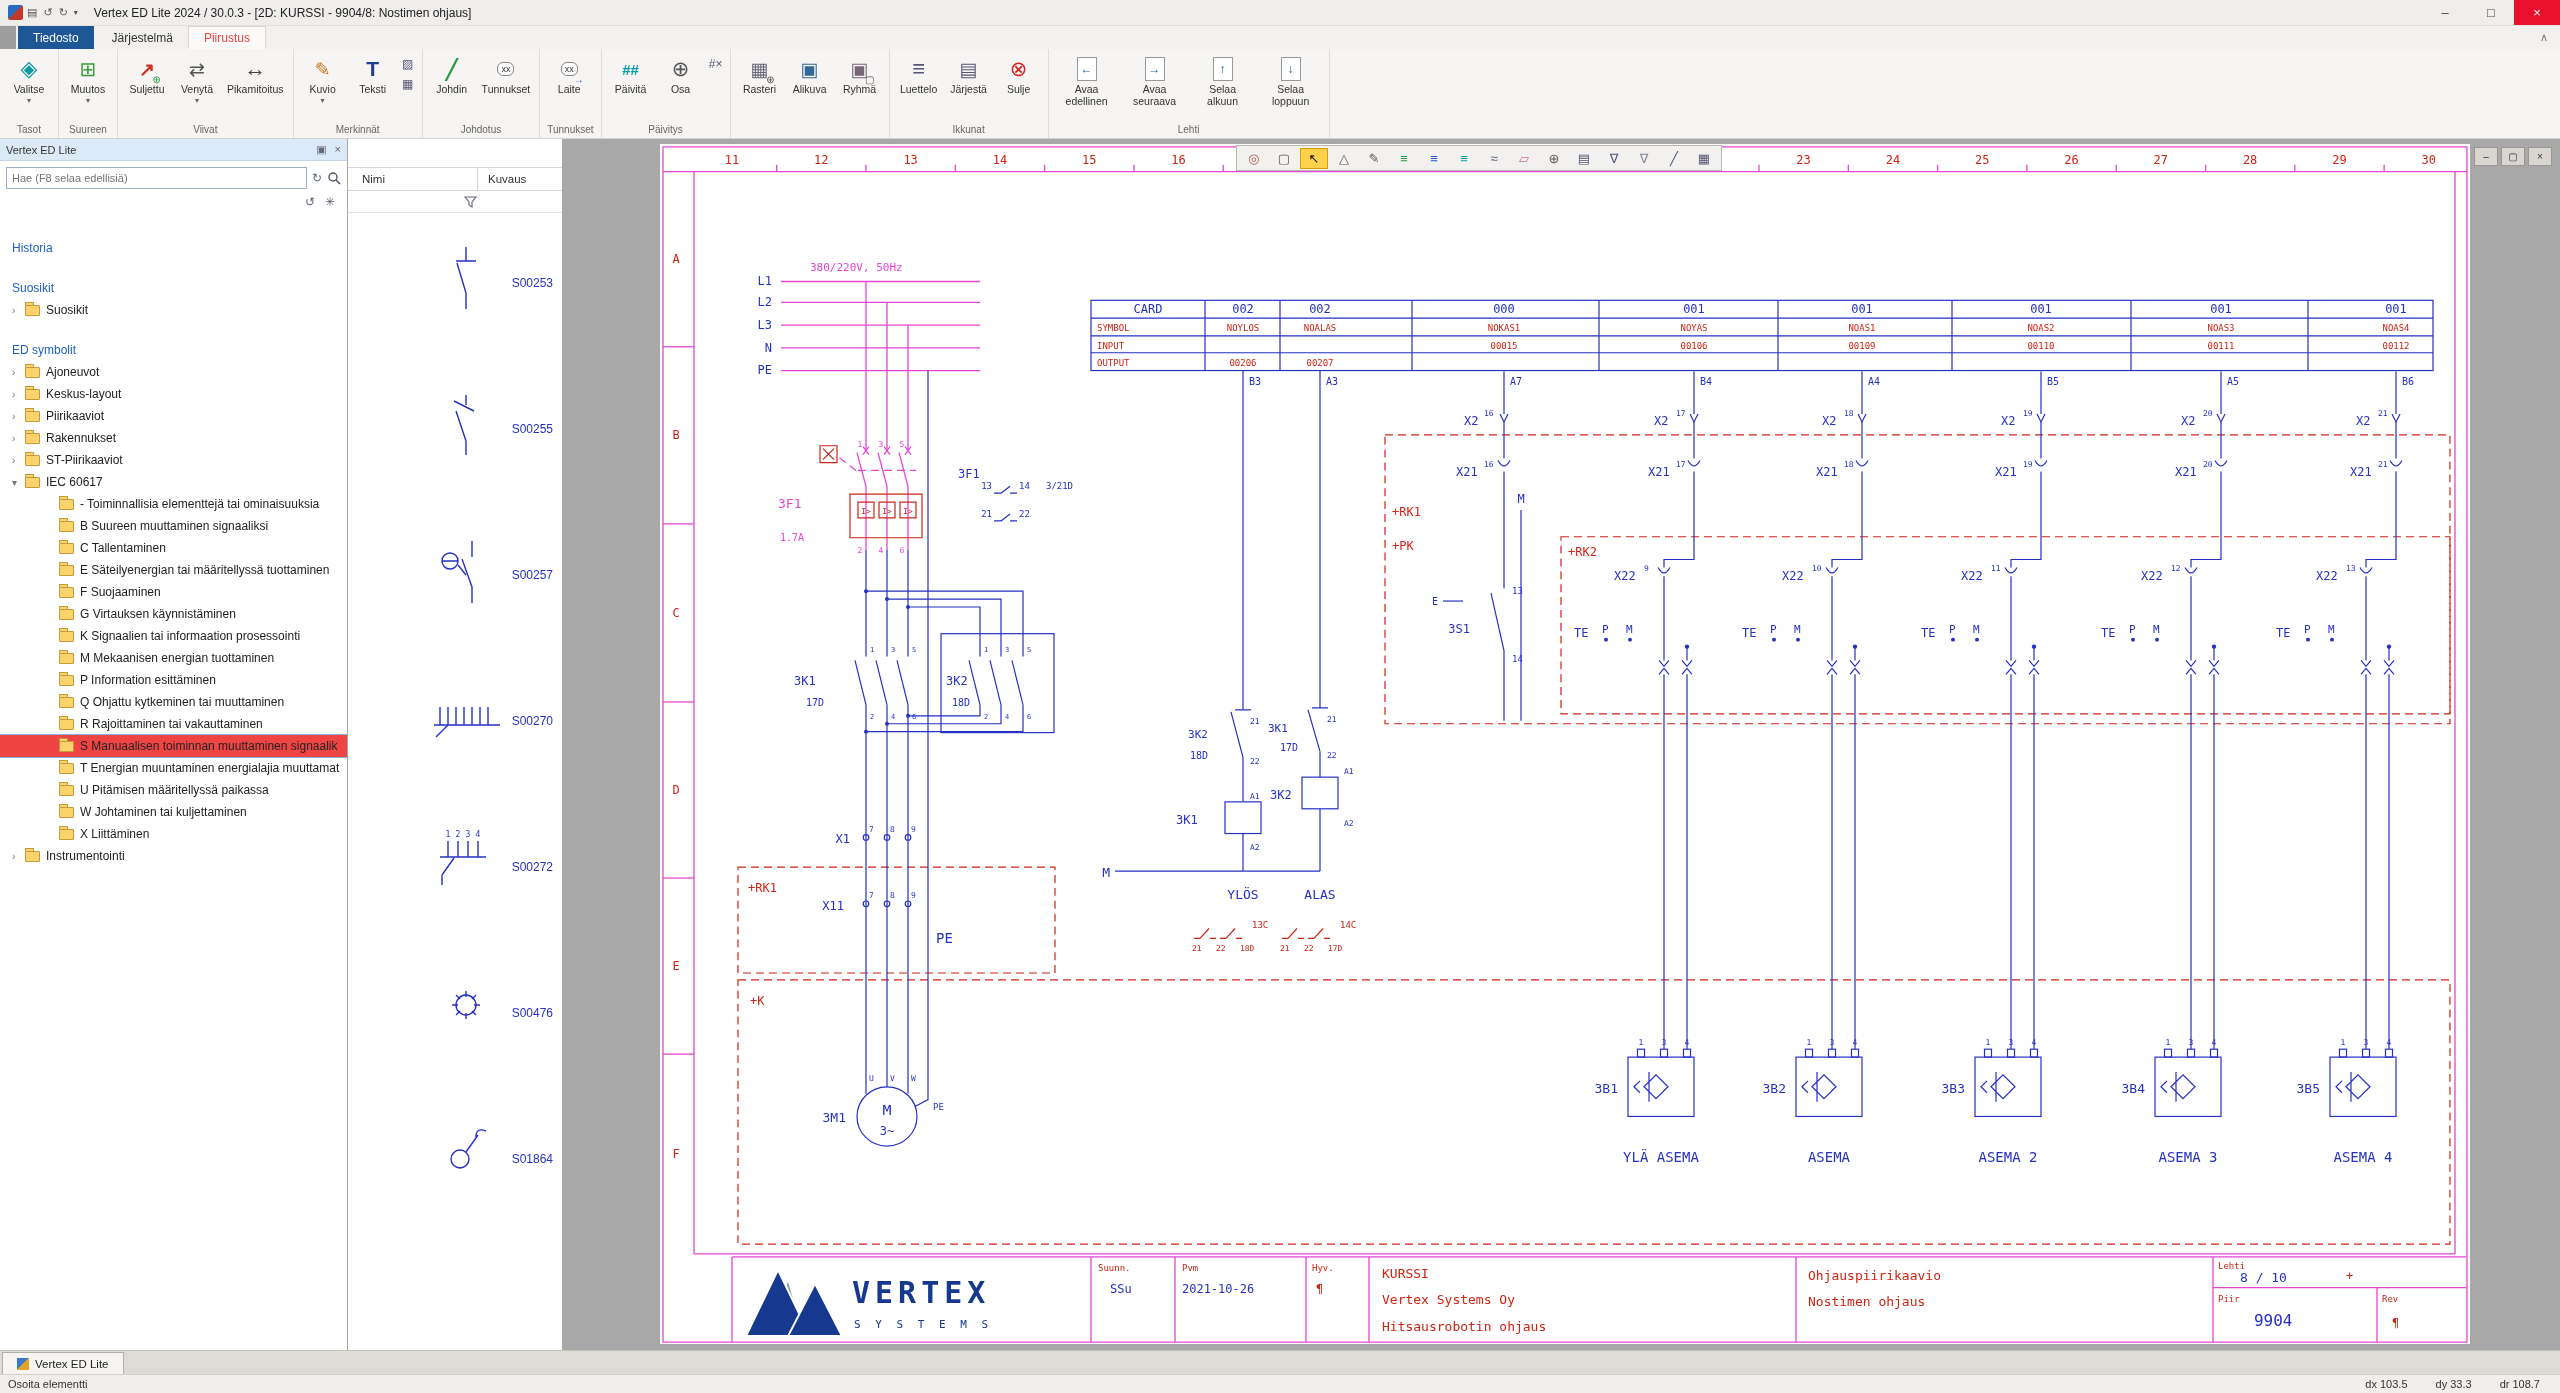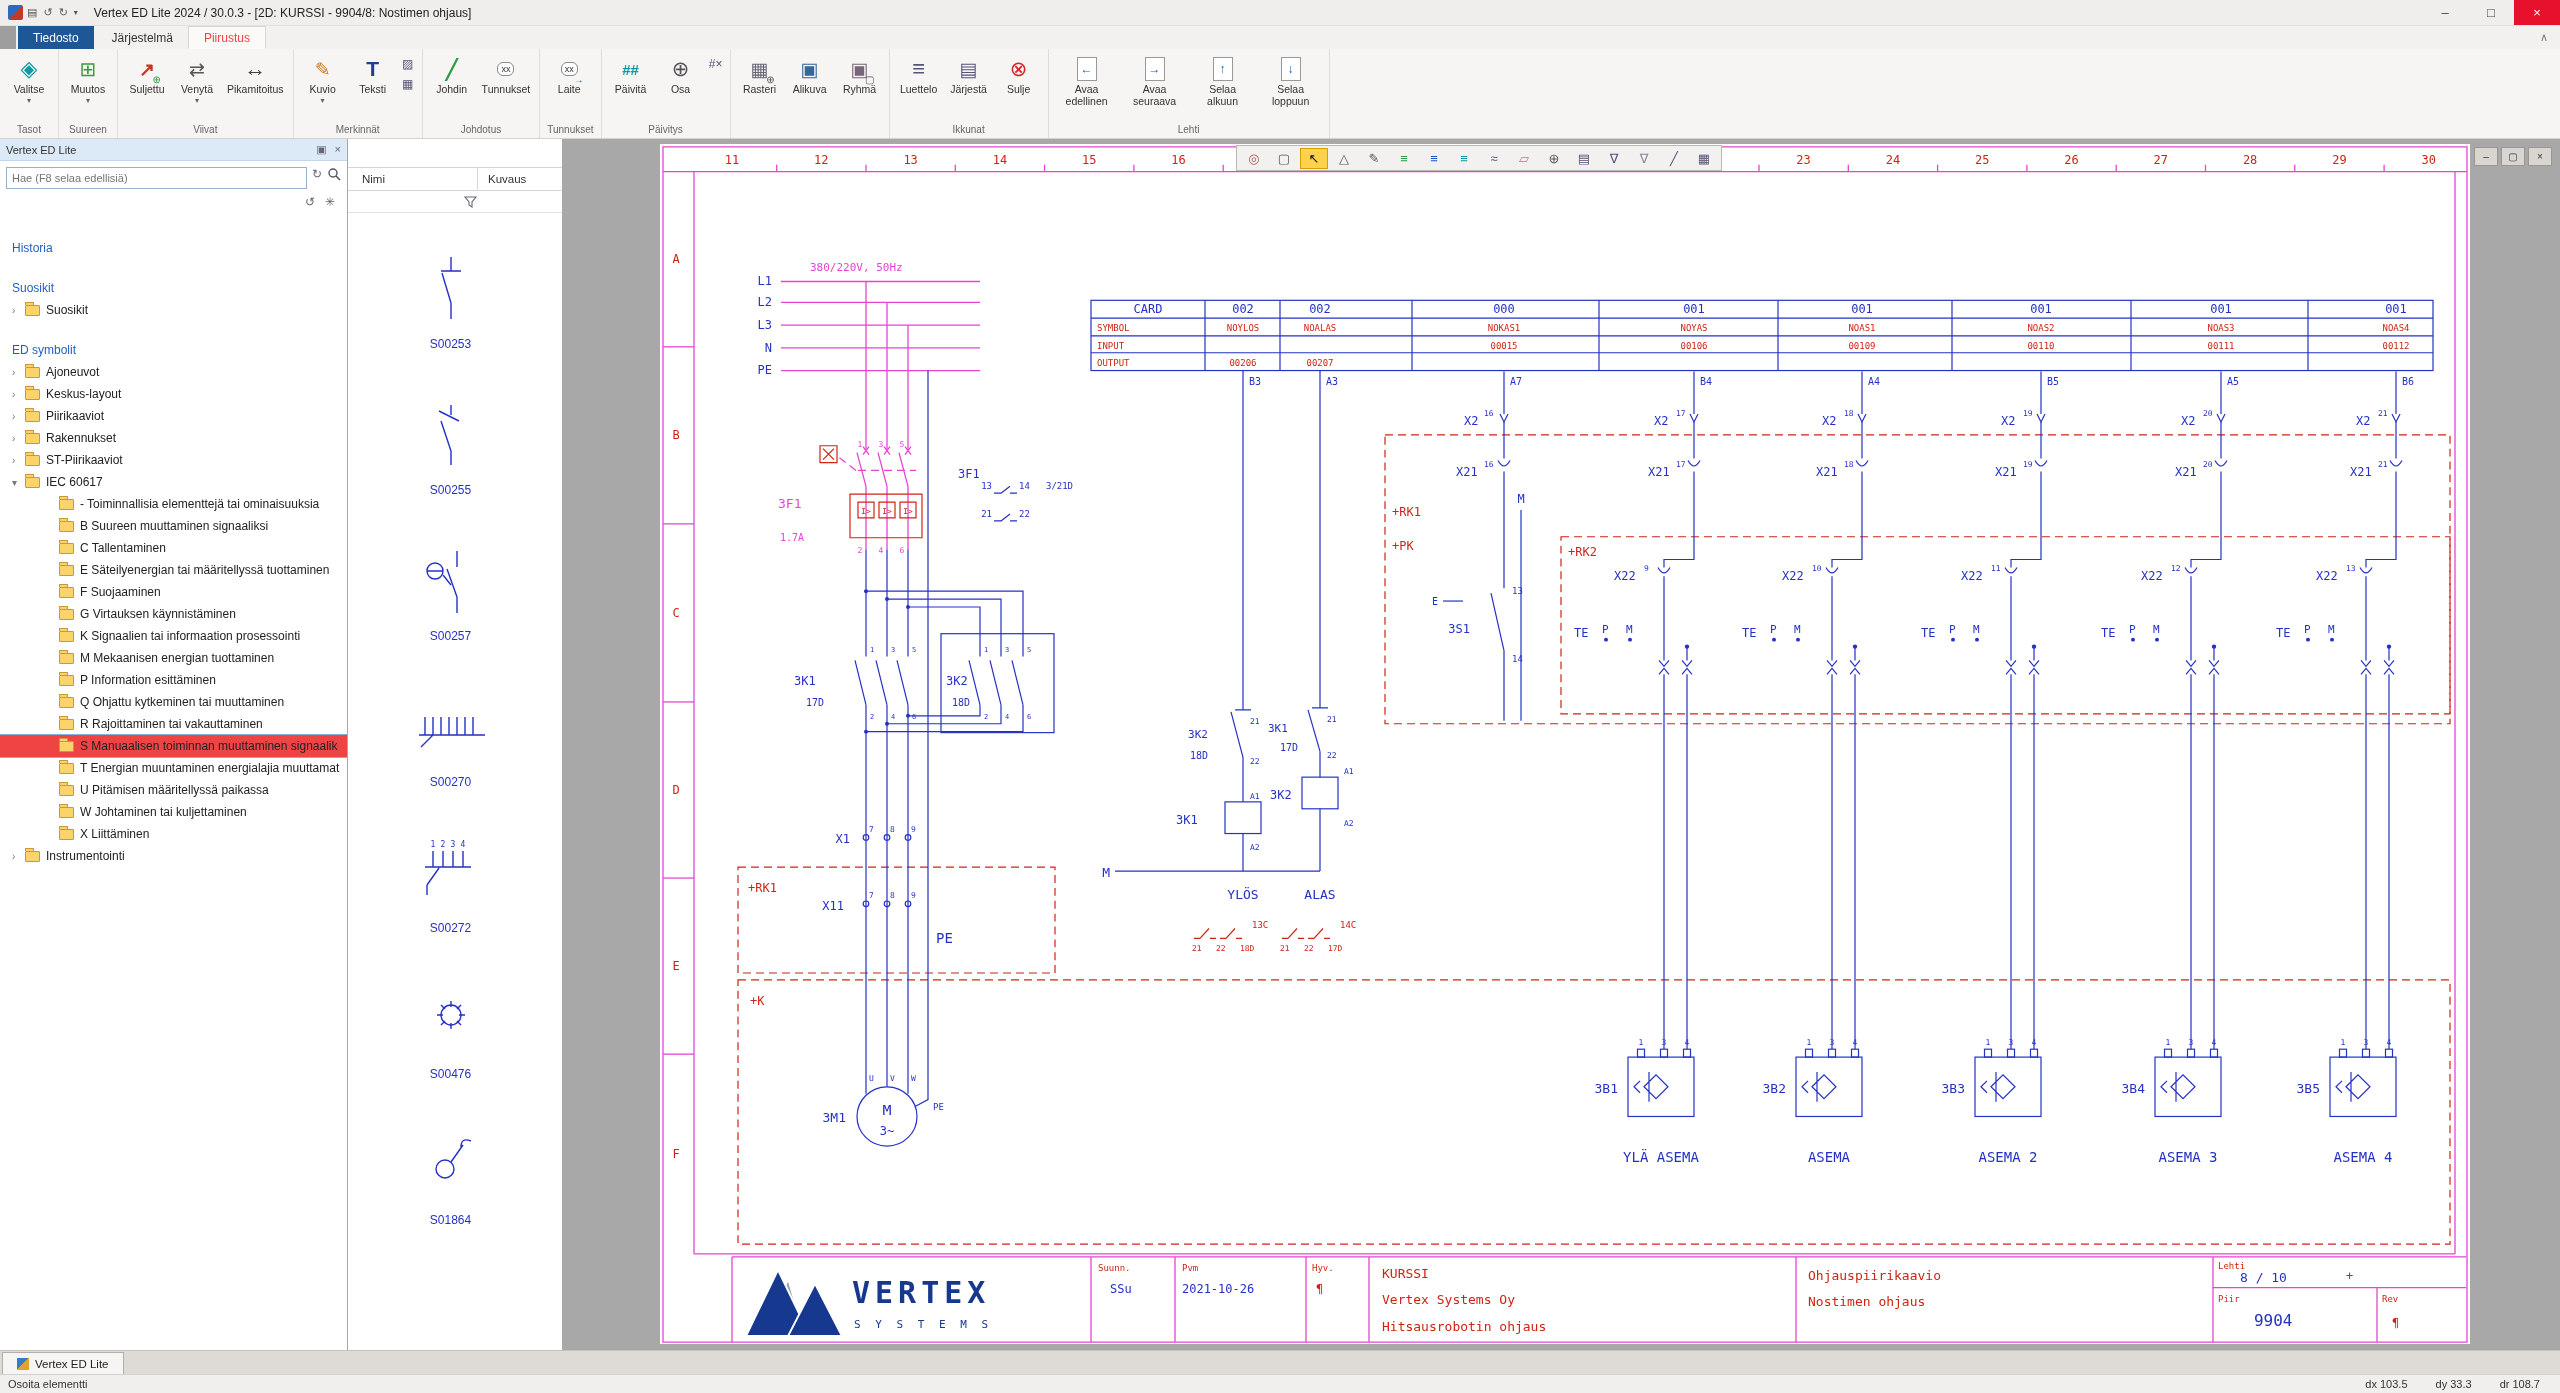--- a/index.html
+++ b/index.html
@@ -29,38 +29,38 @@
 .rdd{font-size:8px;color:#666}
 .rsmalls{display:flex;flex-direction:column;gap:4px;padding-top:4px}
 .rsmall{width:18px;height:16px;font-size:12px;display:flex;align-items:center;justify-content:center;color:#557;border:1px solid transparent}
 .rgl{font-size:10px;color:#666;text-align:center;padding:2px 2px 3px;margin-top:auto}
 .tagbox{border:1px solid #888;color:#333;font-size:9px;padding:1px 3px;border-radius:6px;background:#fff}
 .pagebox{width:20px;height:24px;border:1px solid #999;background:#fff;display:flex;align-items:center;justify-content:center;font-size:12px;color:#1d5796}
 
 .left-panel{position:absolute;left:0;top:139px;width:348px;height:1211px;background:#fff;border-right:1px solid #aaa7a3;display:flex;flex-direction:column;z-index:2}
 .lp-header{height:22px;background:#dce9f7;display:flex;align-items:center;padding:0 6px;font-size:11px;color:#333;border-bottom:1px solid #c6d6ea}
 .lp-hicons{margin-left:auto;display:flex;gap:8px;color:#667;font-size:11px}
-.lp-search{display:flex;gap:5px;padding:6px 6px 2px}
+.lp-search{display:flex;align-items:center;gap:5px;padding:6px 6px 2px}
 .lp-search input{flex:1;height:22px;border:1px solid #9ab0c8;font-size:11px;padding:0 5px;color:#333}
 .lp-iconsrow{display:flex;justify-content:flex-end;gap:10px;padding:4px 12px 4px;color:#667;font-size:12px}
 .tree{flex:1;overflow:hidden;font-size:12px;padding-top:6px}
 .trow{height:22px;display:flex;align-items:center;padding-left:12px;white-space:nowrap;color:#222;overflow:hidden}
 .trow.section{color:#1f5fc4;margin-top:18px}
 .trow .chev{width:13px;color:#777;font-size:10px;flex:none}
 .fold{width:15px;height:11px;background:#fbd36b;border:1px solid #c49a3c;border-radius:1px;position:relative;margin-right:6px;flex:none}
 .fold:before{content:"";position:absolute;left:-1px;top:-4px;width:7px;height:2px;background:#fbd36b;border:1px solid #c49a3c;border-bottom:none}
 .trow.l2{padding-left:46px}
 .trow.sel{background:#ef4444;outline:1px solid #86b3dd}
 
 .symbol-panel{position:absolute;left:348px;top:139px;width:215px;height:1211px;background:#fff;border-right:1px solid #aaa7a3;z-index:2}
 .sp-head{display:flex;height:24px;margin-top:28px;border-top:1px solid #d8d5d1;border-bottom:1px solid #d8d5d1;font-size:11.5px;color:#333;align-items:center}
 .sp-col1{width:130px;padding-left:14px;border-right:1px solid #d8d5d1;height:100%;display:flex;align-items:center}
 .sp-col2{padding-left:10px}
 .sp-filter{height:22px;border-bottom:1px solid #e6e3df;display:flex;align-items:center;padding-left:116px}
-.sym-item{height:146px;display:flex;flex-direction:column;align-items:center;justify-content:flex-end;padding-bottom:8px;width:205px}
+.sym-item{height:146px;display:flex;flex-direction:row;align-items:center;justify-content:flex-end;padding-bottom:8px;width:205px}
 .sym-name{color:#2531c4;font-size:12px;margin-top:2px}
 
 .drawing{position:absolute;left:563px;top:139px;width:1997px;height:1211px;background:#a8a8a8;overflow:hidden}
 .sheet{position:absolute;left:97px;top:5px;width:1810px;height:1200px;background:#fff}
 .sheet svg{position:absolute;left:0;top:0;width:100%;height:100%}
 .overlay-toolbar{position:absolute;left:673px;top:6px;height:26px;background:#f2f1ef;border:1px solid #bbb8b4;display:flex;align-items:center;padding:0 3px;gap:2px;z-index:3}
 .otool{width:28px;height:21px;display:flex;align-items:center;justify-content:center;font-size:13px;color:#556}
 .otool.active{background:#ffd24d;border:1px solid #d89e00;color:#111}
 .mdi{position:absolute;right:8px;top:8px;display:flex;gap:3px;z-index:3}
 .mdi span{width:24px;height:19px;background:#d9d6d2;border:1px solid #9a9792;display:flex;align-items:center;justify-content:center;font-size:10px;color:#333}

